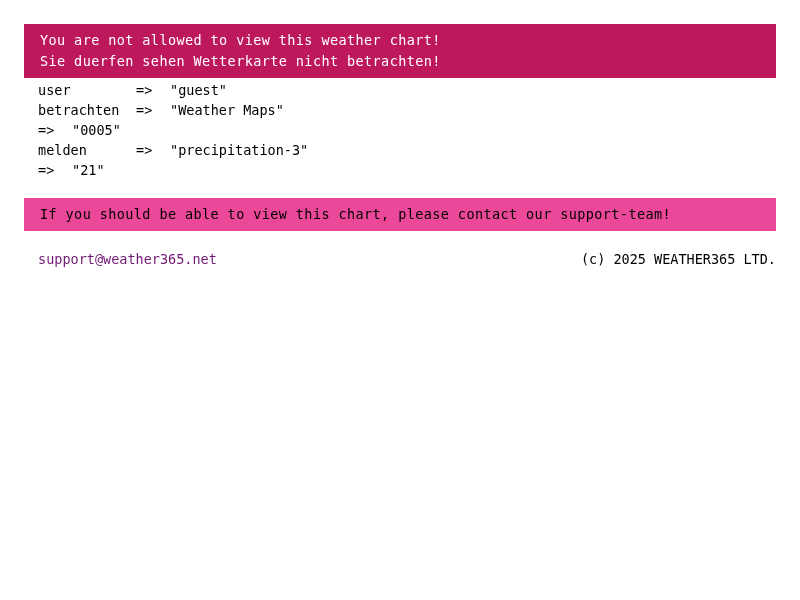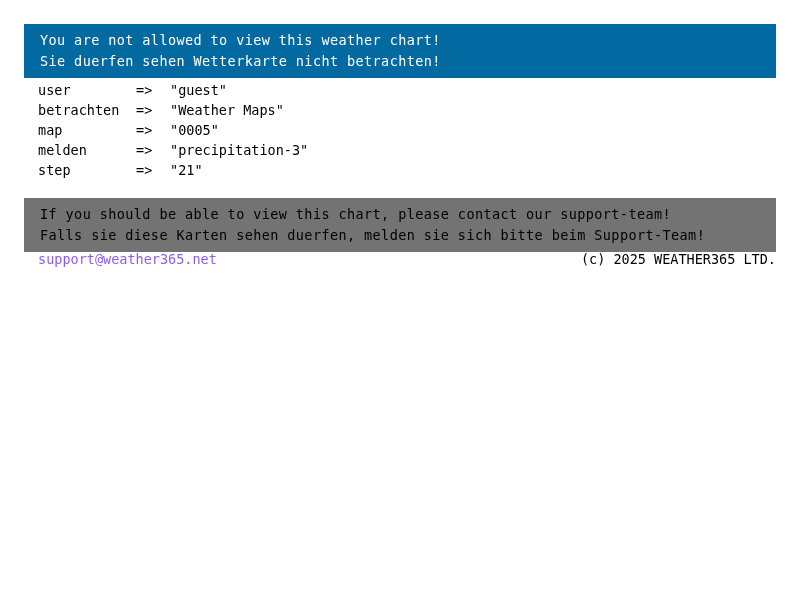--- a/index.html
+++ b/index.html
@@ -25,26 +25,26 @@
     left: 24px;
     width: 752px;
     box-sizing: border-box;
     padding: 6px 16px;
     line-height: 21px;
     font-size: 13.5px;
     letter-spacing: 0.4px;
   }
   .banner-error {
     top: 24px;
-    background: #0369a1;
+    background: #be185d;
     color: #ffffff;
   }
   .banner-ok {
     top: 198px;
-    background: #737373;
+    background: #ec4899;
     color: #000000;
   }
   .banner-line {
     white-space: pre;
   }
   .params {
     position: absolute;
     left: 38px;
     top: 80px;
     width: 740px;
@@ -70,21 +70,21 @@
     position: absolute;
     left: 38px;
     top: 250px;
     width: 738px;
     display: flex;
     justify-content: space-between;
     line-height: 19px;
     white-space: pre;
   }
   .footer a {
-    color: #8b5cf6;
+    color: #701a75;
     text-decoration: none;
   }
 </style>
 </head>
 <body>
 
 <div class="page">
 
   <div class="banner banner-error">
     <div class="banner-line">You are not allowed to view this weather chart!</div>
@@ -96,39 +96,36 @@
       <span class="param-key">user</span>
       <span class="param-arrow">=&gt;</span>
       <span class="param-val">"guest"</span>
     </div>
     <div class="param-row">
       <span class="param-key">betrachten</span>
       <span class="param-arrow">=&gt;</span>
       <span class="param-val">"Weather Maps"</span>
     </div>
     <div class="param-row">
-      <span class="param-key">map</span>
       <span class="param-arrow">=&gt;</span>
       <span class="param-val">"0005"</span>
     </div>
     <div class="param-row">
       <span class="param-key">melden</span>
       <span class="param-arrow">=&gt;</span>
       <span class="param-val">"precipitation-3"</span>
     </div>
     <div class="param-row">
-      <span class="param-key">step</span>
       <span class="param-arrow">=&gt;</span>
       <span class="param-val">"21"</span>
     </div>
   </div>
 
   <div class="banner banner-ok">
     <div class="banner-line">If you should be able to view this chart, please contact our support-team!</div>
-    <div class="banner-line">Falls sie diese Karten sehen duerfen, melden sie sich bitte beim Support-Team!</div>
   </div>
 
   <div class="footer">
     <a href="#" class="footer-email">support@weather365.net</a>
     <span class="footer-copy">(c) 2025 WEATHER365 LTD.</span>
   </div>
 
 </div>
 
 </body></html>

